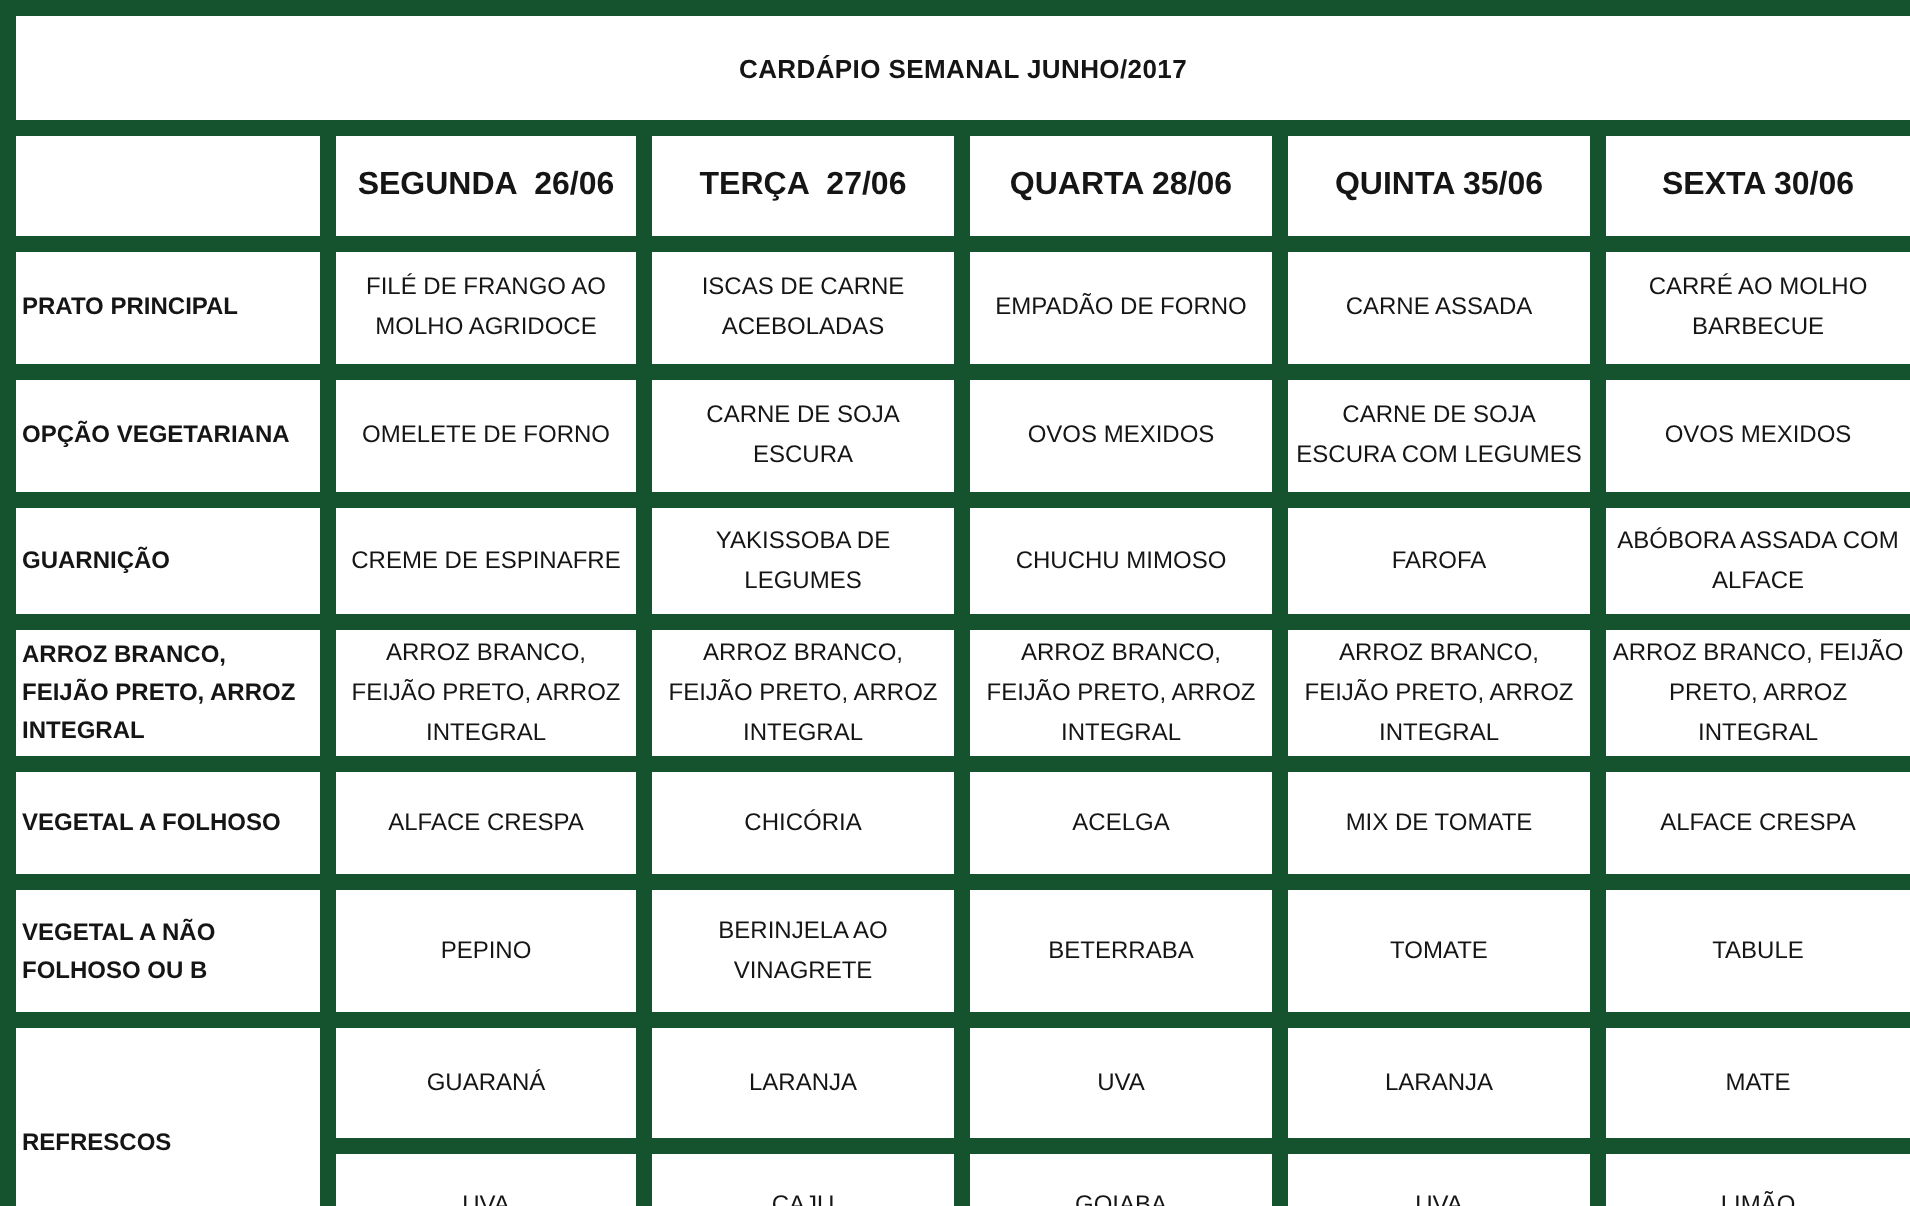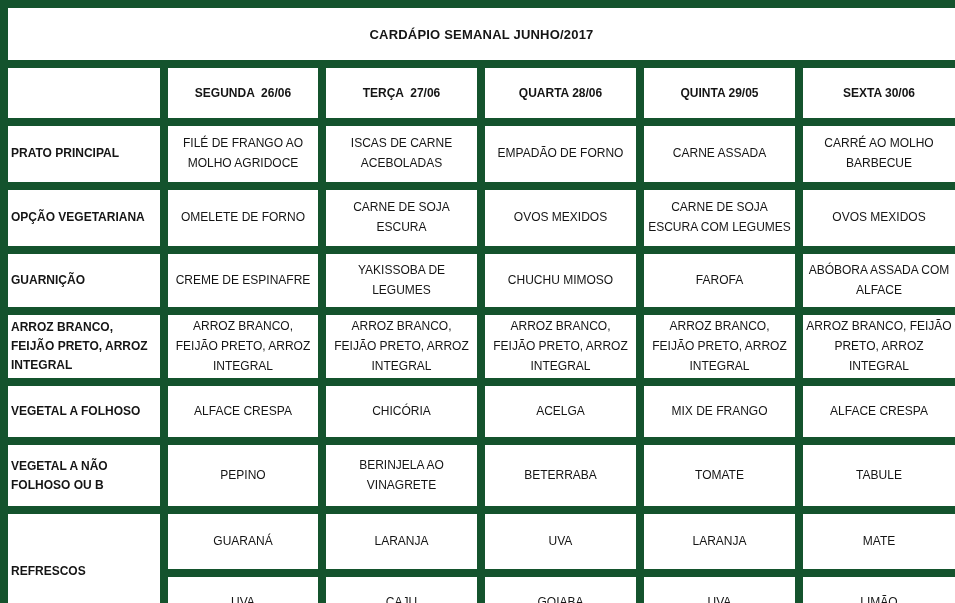--- a/index.html
+++ b/index.html
@@ -25,21 +25,21 @@
   }
   .title-cell {
     text-align: center;
     font-weight: bold;
     font-size: 13px;
     letter-spacing: 0.2px;
   }
   .day-header {
     text-align: center;
     font-weight: bold;
-    font-size: 12px;
+    font-size: 16px;
     white-space: pre;
   }
   .row-label {
     text-align: left;
     font-weight: bold;
     font-size: 12px;
     padding-left: 5px;
     line-height: 1.6;
   }
   .data-cell {
@@ -76,21 +76,21 @@
   <tbody>
       <tr class="r-title">
     <td class="title-cell" colspan="6">CARDÁPIO SEMANAL JUNHO/2017</td>
   </tr>
 
   <tr class="r-head">
     <td class="row-label"></td>
     <td class="day-header">SEGUNDA  26/06</td>
     <td class="day-header">TERÇA  27/06</td>
     <td class="day-header">QUARTA 28/06</td>
-    <td class="day-header">QUINTA 29/05</td>
+    <td class="day-header">QUINTA 35/06</td>
     <td class="day-header">SEXTA 30/06</td>
   </tr>
 
   <tr class="r0">
     <td class="row-label">PRATO PRINCIPAL</td>
     <td class="data-cell">FILÉ DE FRANGO AO MOLHO AGRIDOCE</td>
     <td class="data-cell">ISCAS DE CARNE ACEBOLADAS</td>
     <td class="data-cell">EMPADÃO DE FORNO</td>
     <td class="data-cell">CARNE ASSADA</td>
     <td class="data-cell">CARRÉ AO MOLHO BARBECUE</td>
@@ -121,21 +121,21 @@
     <td class="data-cell">ARROZ BRANCO, FEIJÃO PRETO, ARROZ INTEGRAL</td>
     <td class="data-cell">ARROZ BRANCO, FEIJÃO PRETO, ARROZ INTEGRAL</td>
     <td class="data-cell">ARROZ BRANCO, FEIJÃO PRETO, ARROZ INTEGRAL</td>
   </tr>
 
   <tr class="r4">
     <td class="row-label">VEGETAL A FOLHOSO</td>
     <td class="data-cell">ALFACE CRESPA</td>
     <td class="data-cell">CHICÓRIA</td>
     <td class="data-cell">ACELGA</td>
-    <td class="data-cell">MIX DE FRANGO</td>
+    <td class="data-cell">MIX DE TOMATE</td>
     <td class="data-cell">ALFACE CRESPA</td>
   </tr>
 
   <tr class="r5">
     <td class="row-label">VEGETAL A NÃO FOLHOSO OU B</td>
     <td class="data-cell">PEPINO</td>
     <td class="data-cell">BERINJELA AO VINAGRETE</td>
     <td class="data-cell">BETERRABA</td>
     <td class="data-cell">TOMATE</td>
     <td class="data-cell">TABULE</td>

